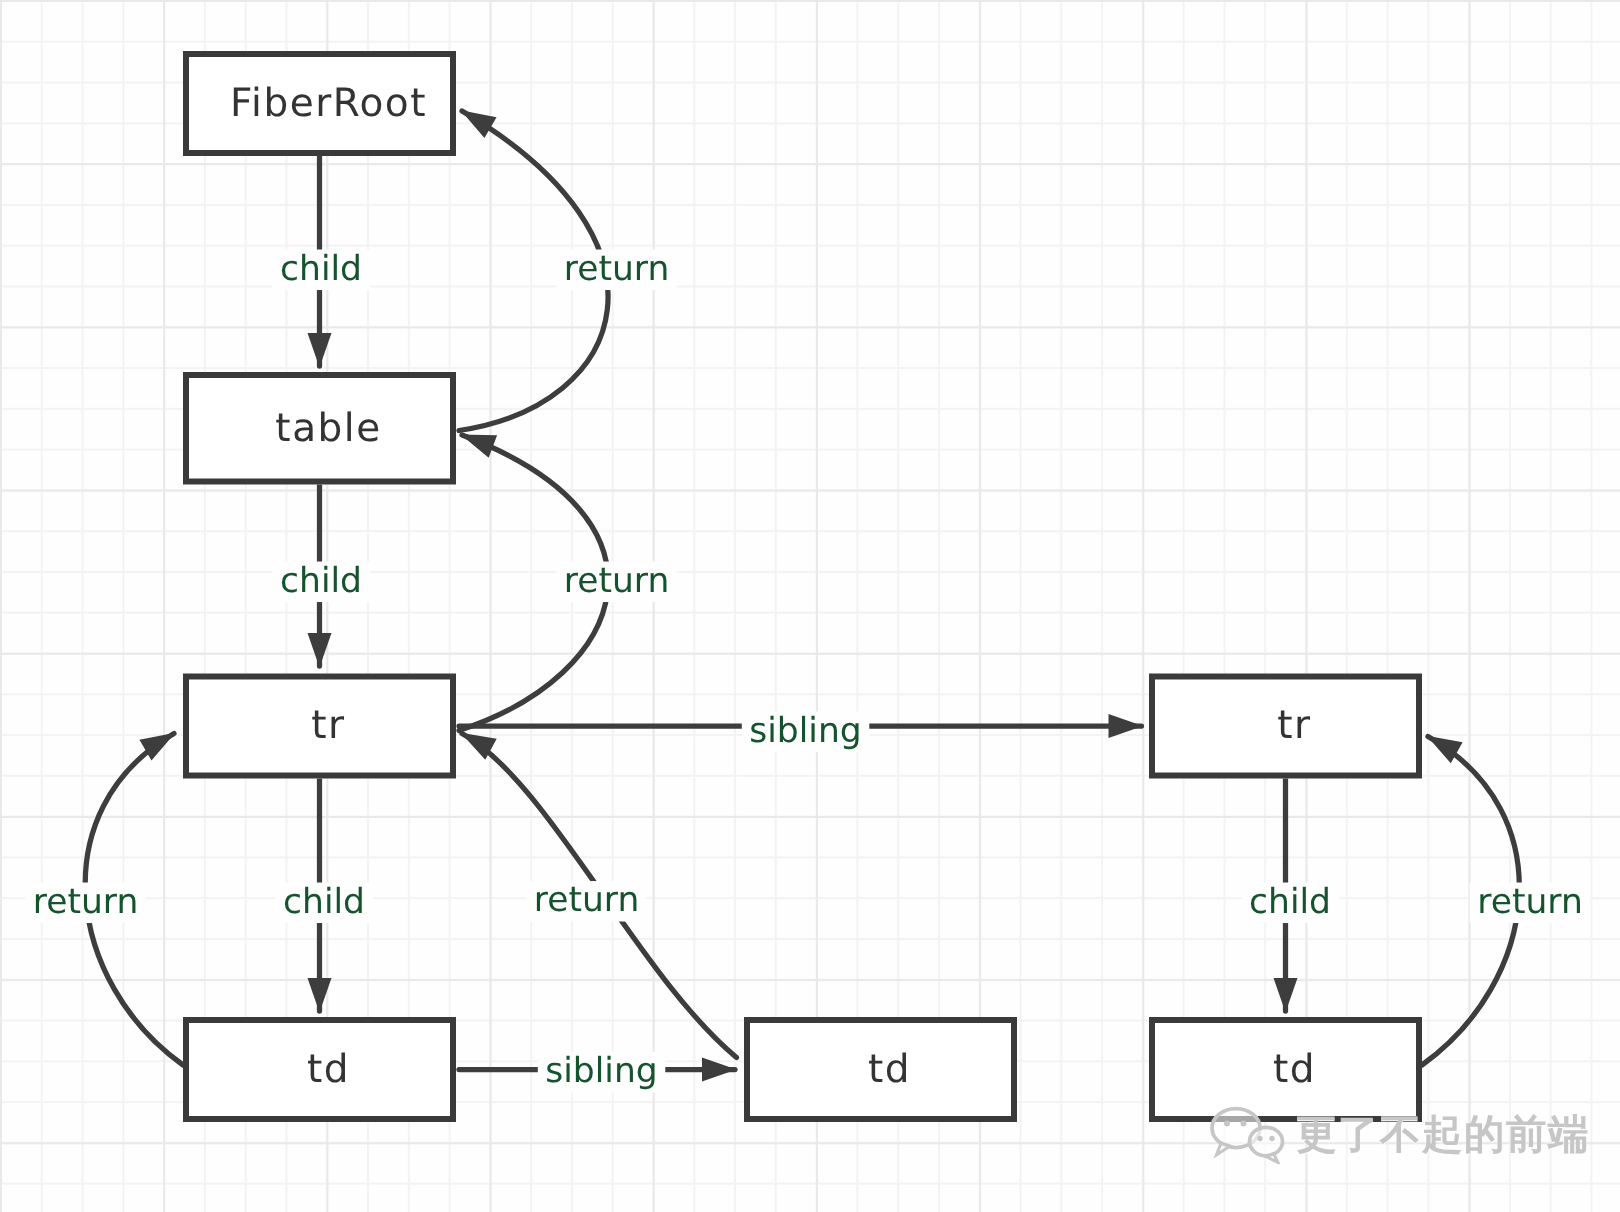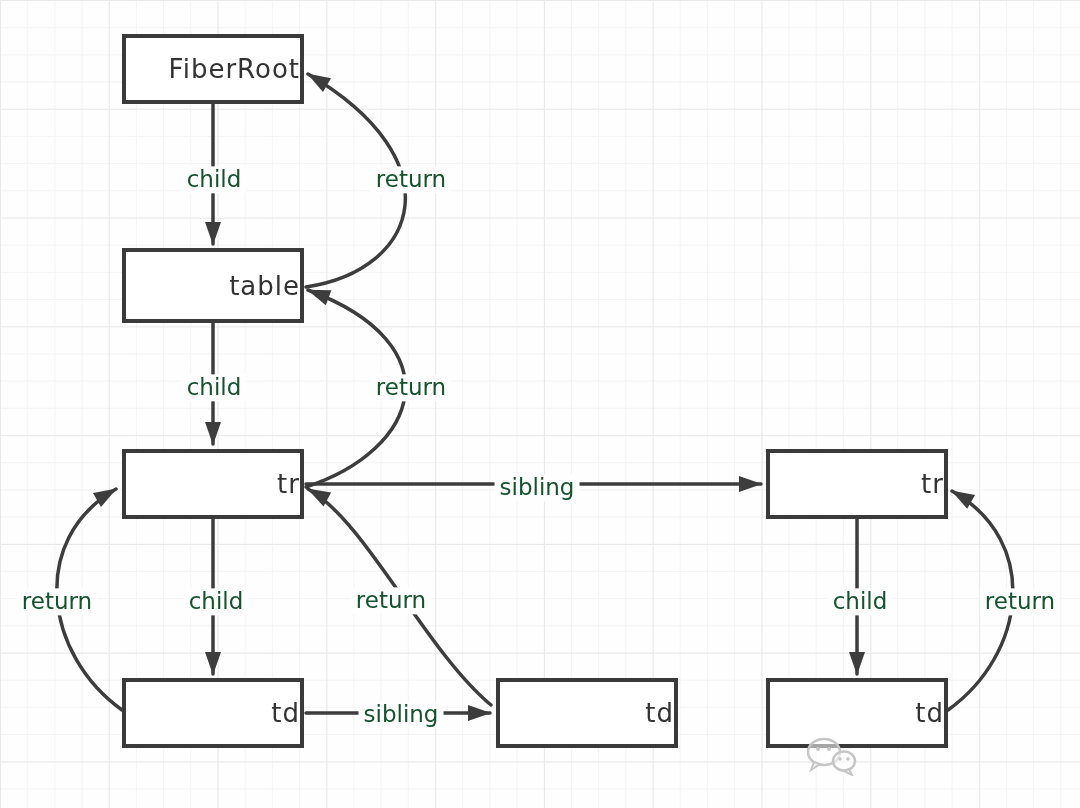--- a/index.html
+++ b/index.html
@@ -15,21 +15,21 @@
       linear-gradient(to right,#f3f3f3 1px,transparent 1px),
       linear-gradient(to bottom,#f3f3f3 1px,transparent 1px);
     background-size:108.8px 108.8px,108.8px 108.8px,27.2px 27.2px,27.2px 27.2px;
   }
   svg.edges{position:absolute;left:0;top:0;z-index:1;}
   svg.edges path.link{fill:none;stroke:#3d3d3d;stroke-width:3.5;stroke-linecap:round;}
   .node{
     position:absolute;z-index:2;
     background:#ffffff;
     border:4px solid #3a3a3a;
-    display:flex;align-items:center;justify-content:flex-end;
+    display:flex;align-items:center;justify-content:center;
     box-sizing:border-box;
     padding-left:12px;
   }
   .node-label{
     color:#333333;font-size:26px;letter-spacing:1px;
   }
   .edge-label{
     position:absolute;z-index:3;
     transform:translate(-50%,-50%);
     background:#fefefe;
@@ -119,15 +119,16 @@
     <svg width="54" height="40" viewBox="0 0 54 40">
       <ellipse cx="20" cy="16" rx="16" ry="13" fill="rgba(255,255,255,0.55)" stroke="#c6c6c6" stroke-width="2.5"></ellipse>
       <path d="M10 26 L7 34 L16 28 Z" fill="rgba(255,255,255,0.55)" stroke="#c6c6c6" stroke-width="2"></path>
       <circle cx="14" cy="13" r="2" fill="#c6c6c6"></circle>
       <circle cx="25" cy="13" r="2" fill="#c6c6c6"></circle>
       <ellipse cx="40" cy="25" rx="11" ry="9.5" fill="rgba(255,255,255,0.55)" stroke="#c6c6c6" stroke-width="2.5"></ellipse>
       <path d="M45 33 L48 39 L40 35 Z" fill="rgba(255,255,255,0.55)" stroke="#c6c6c6" stroke-width="2"></path>
       <circle cx="36" cy="23" r="1.8" fill="#c6c6c6"></circle>
       <circle cx="44" cy="23" r="1.8" fill="#c6c6c6"></circle>
     </svg>
+    <span class="watermark-text">更了不起的前端</span>
   </div>
 
 </div>
 
 </body></html>

